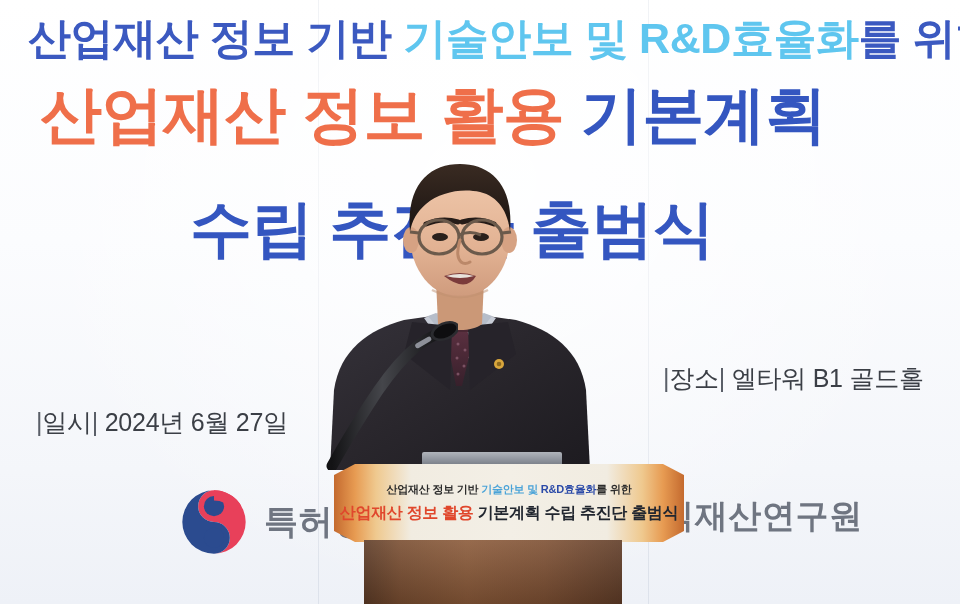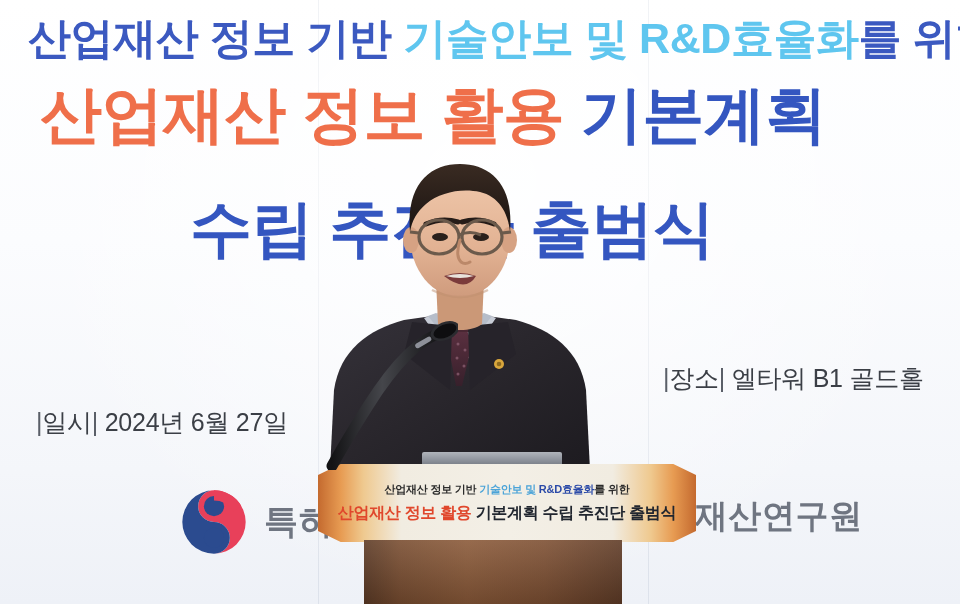--- a/index.html
+++ b/index.html
@@ -69,25 +69,24 @@
   .person{position:absolute;left:300px;top:140px;width:320px;height:330px;z-index:5;}
 
   
   .podium{position:absolute;left:318px;top:452px;width:350px;height:152px;z-index:6;}
   .podium-top{
     position:absolute;left:104px;top:0;width:140px;height:16px;
     background:linear-gradient(180deg,#b0b4bb 0%,#8e939c 50%,#6d727b 100%);
     border-radius:2px 2px 0 0;
   }
   .podium-sign{
-    position:absolute;left:0;top:12px;width:350px;height:78px;
+    position:absolute;left:16px;top:12px;width:350px;height:78px;
     background:linear-gradient(90deg,#c46a2f 0%,#e79b52 6%,#efc98f 12%,#f1ece1 22%,#f3efe6 50%,#f1ece1 78%,#efc98f 88%,#e79b52 94%,#c46a2f 100%);
     clip-path:polygon(6% 0,94% 0,100% 14%,100% 86%,94% 100%,6% 100%,0 86%,0 14%);
     box-shadow:0 2px 5px rgba(0,0,0,.22);
-    padding-left:28px;
   }
   .sign-inner{
     position:absolute;left:28px;right:28px;top:0;bottom:0;
     display:flex;flex-direction:column;align-items:center;justify-content:center;gap:6px;
   }
   .sign-l1{font-size:11px;font-weight:700;white-space:nowrap;letter-spacing:-0.02em;}
   .sign-l1 .dk{color:#2b2b2b;}
   .sign-l1 .lt{color:#4aa3d8;}
   .sign-l1 .bl{color:#2b4aa8;}
   .sign-l2{font-size:16px;font-weight:800;white-space:nowrap;letter-spacing:-0.02em;}

